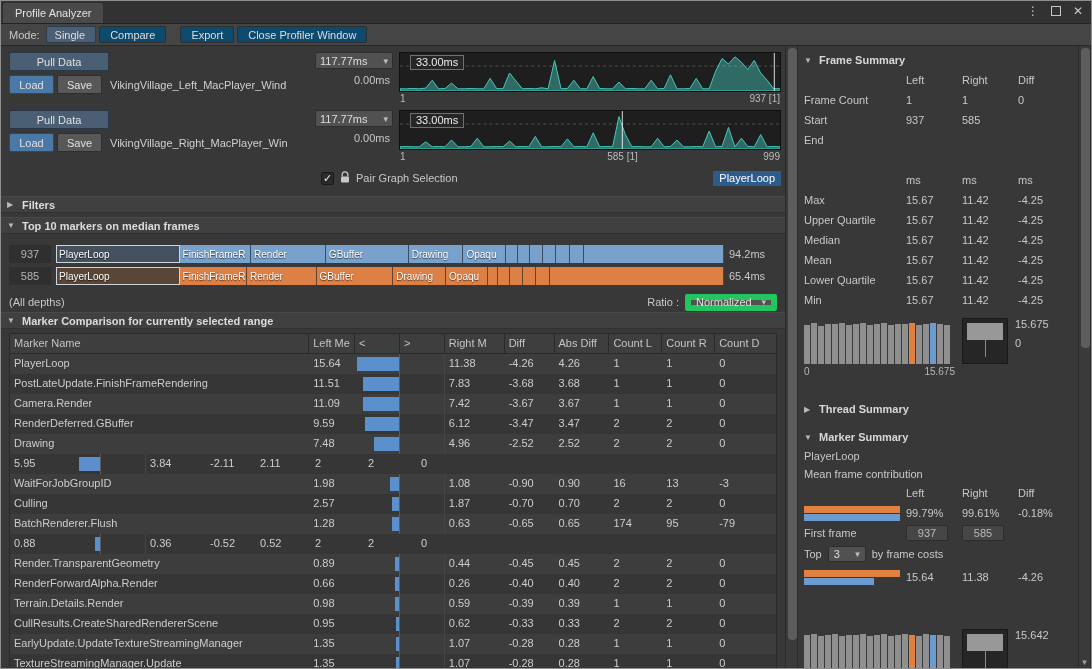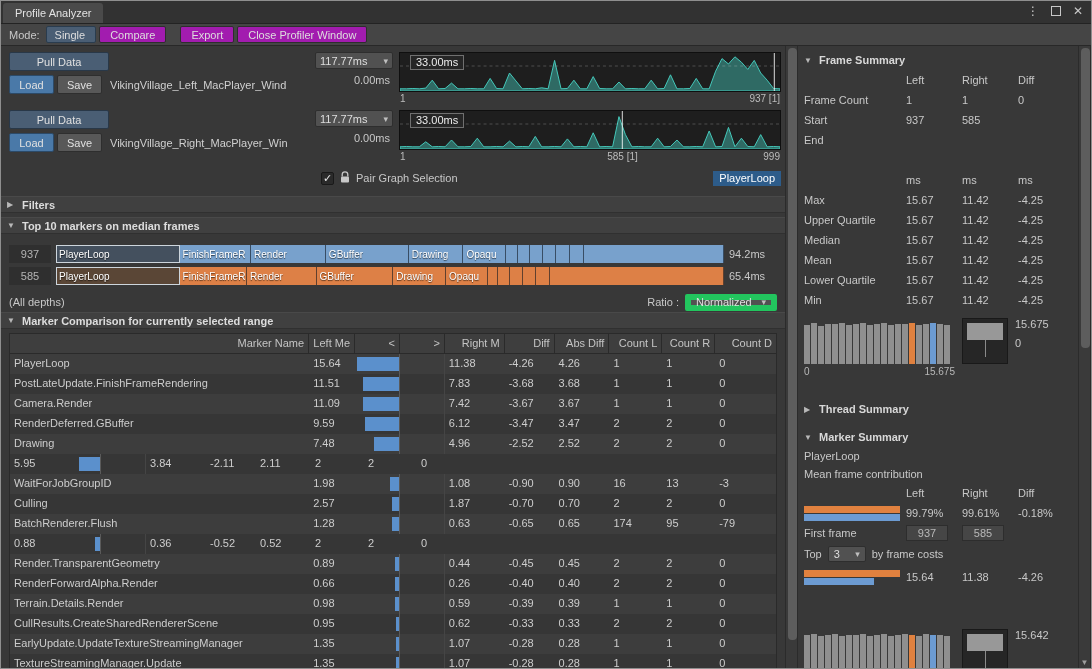--- a/index.html
+++ b/index.html
@@ -9,21 +9,21 @@
 
   
   .titlebar { height:23px; background:#323232; border-bottom:1px solid #232323; display:flex; align-items:flex-end; position:relative; flex:0 0 auto; }
   .tab { height:20px; margin-left:2px; padding:0 12px; background:#4a4a4a; color:#e2e2e2; display:flex; align-items:center; border-radius:3px 3px 0 0; }
   .title-icons { position:absolute; right:8px; top:3px; display:flex; align-items:center; gap:12px; color:#c8c8c8; font-size:12px; }
   .max-ic { width:10px; height:10px; border:1px solid #c8c8c8; display:inline-block; }
 
   
   .toolbar { height:22px; background:#454545; border-bottom:1px solid #282828; display:flex; align-items:center; padding:0 8px; gap:3px; flex:0 0 auto; }
   .tb-label { margin-right:3px; }
-  .tb-btn { height:17px; padding:0 10px; background:#a21caf; border:1px solid #2e2e2e; border-radius:2px; color:#dedede; font:inherit; display:inline-flex; align-items:center; white-space:nowrap; }
+  .tb-btn { height:17px; padding:0 10px; background:#0c4a6e; border:1px solid #2e2e2e; border-radius:2px; color:#dedede; font:inherit; display:inline-flex; align-items:center; white-space:nowrap; }
   .tb-btn.mode-selected { background:#4a5e74; border-color:#2a3c4e;padding-left:8px; }
   .sp8 { width:8px; }
 
   
   .content { flex:1; display:flex; min-height:0; }
   .main { width:784px; flex:0 0 auto; display:flex; flex-direction:column; padding-top:4px; overflow:hidden; background:#383838; }
   .vscroll { width:13px; flex:0 0 auto; background:#3a3a3a; border-left:1px solid #2b2b2b; border-right:1px solid #2b2b2b; position:relative; }
   .vthumb { position:absolute; left:2px; width:9px; border-radius:4px; background:#5d5d5d; }
   .scroll-arrow { position:absolute; bottom:1px; left:0; right:0; text-align:center; font-size:8px; color:#9e9e9e; }
   .right-panel { width:280px; flex:0 0 auto; background:#383838; padding:4px 6px 0; overflow:hidden; }
@@ -66,21 +66,21 @@
   .tm-frame { width:42px; height:18px; background:#2f2f2f; color:#b4b4b4; display:flex; align-items:center; justify-content:center; flex:0 0 auto; }
   .tm-bar { flex:1; height:18px; display:flex; }
   .tm-seg { height:100%; display:flex; align-items:center; padding-left:3px; overflow:hidden; white-space:nowrap; font-size:10px; color:#fff; text-shadow:0 1px 1px rgba(0,0,0,.65); border-right:1px solid rgba(14,22,30,.6); }
   .tm-total { width:48px; flex:0 0 auto; }
   .depths-row { display:flex; align-items:center; height:20px; padding:0 8px; gap:6px; flex:0 0 auto; margin-top:2px; }
   .ratio-group { margin-left:auto; display:flex; align-items:center; gap:6px; }
   .ratio-dd { width:92px; height:17px; background:#515151; border:6px solid #22c55e; border-radius:2px; display:flex; align-items:center; justify-content:space-between; padding:0 5px; color:#dedede; }
 
   
   .cmp-wrap { margin:4px 8px 0; border:1px solid #2a2a2a; border-bottom:none; flex:1; overflow:hidden; display:flex; flex-direction:column; }
-  .cmp-head { display:flex; height:20px; background:#3e3e3e; border-bottom:1px solid #2a2a2a; flex:0 0 auto; color:#c4c4c4;text-align:right; }
+  .cmp-head { display:flex; height:20px; background:#3e3e3e; border-bottom:1px solid #2a2a2a; flex:0 0 auto; color:#c4c4c4; }
   .cmp-col { padding:3px 4px 0; border-right:1px solid #2a2a2a; overflow:hidden; white-space:nowrap; }
   .c0{width:300px}.c1{width:46px}.c2{width:45px}.c3{width:45px}.c4{width:60px}.c5{width:50px}.c6{width:55px}.c7{width:53px}.c8{width:53px}.c9{width:61px;border-right:none}
   .cmp-row { display:flex; height:20px; flex:0 0 auto; color:#cdcdcd; }
   .cmp-row:nth-child(odd){ background:#3d3d3d; }
   .cmp-row:nth-child(even){ background:#363636; }
   .cmp-cell { padding:3px 4px 0; overflow:hidden; white-space:nowrap; }
   .cmp-cell.c2 { border-right:1px solid #5a5a5a; position:relative; padding:0; }
   .cmp-cell.c3 { border-right:1px solid #454545; }
   .cellbar .bar { position:absolute; right:0; top:3px; height:14px; }
 

